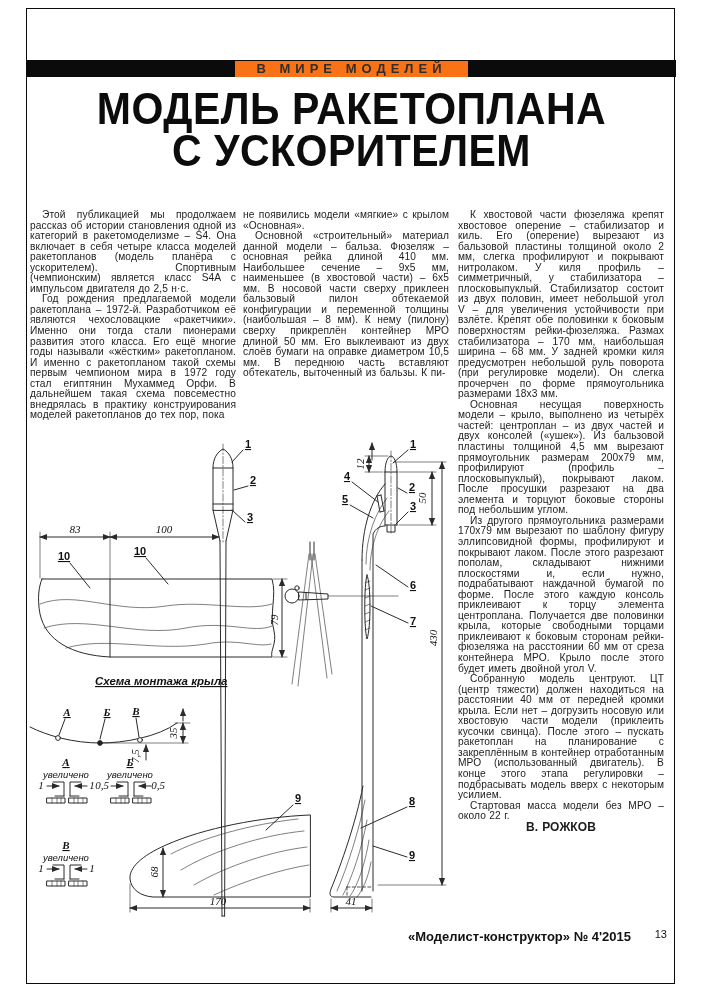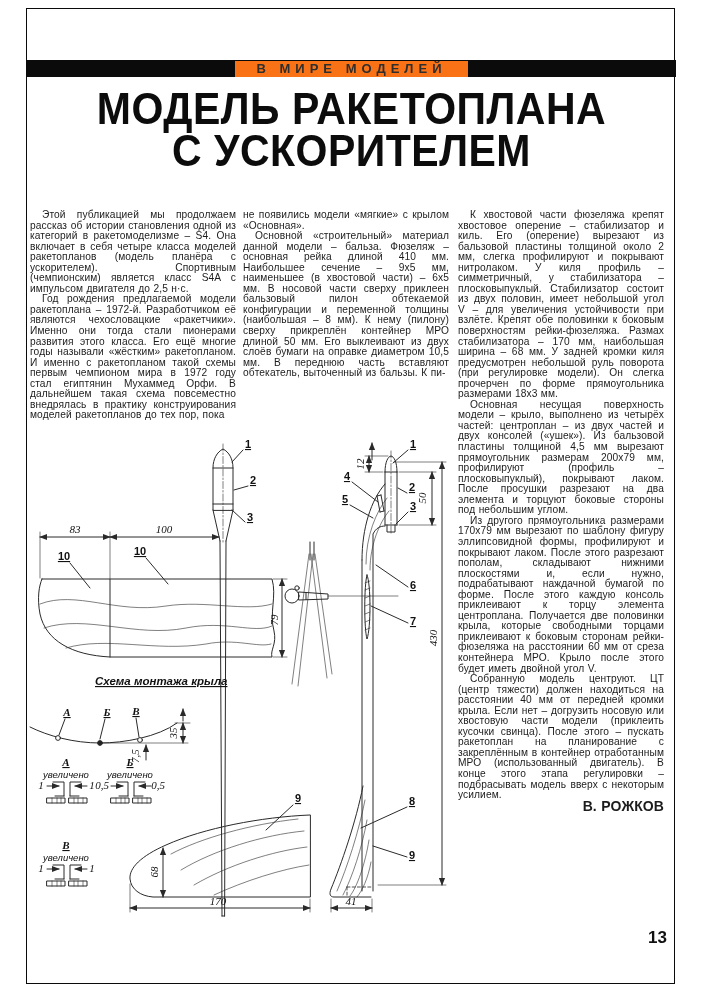--- a/index.html
+++ b/index.html
@@ -14,28 +14,28 @@
   .title { position:absolute; top:88px; left:0; width:703px; text-align:center;
            font-weight:bold; font-size:41px; line-height:40px; color:#0c0c0c;
            transform:scaleY(1.06); transform-origin:top; letter-spacing:0.5px; }
   .col { position:absolute; top:176px; width:206px; font-size:10.2px; line-height:10.55px;
          text-align:justify; letter-spacing:0.1px; word-spacing:0.5px; color:#1c1c1c;margin-top:34px; }
   .col p { margin:0; text-indent:12px; }
   .col p.cont { text-indent:0; }
   .col-left { left:30px; }
   .col-mid { left:243px; }
   .col-right { left:458px; }
-  .author { font-weight:bold; text-align:right; margin-top:6px; text-indent:0 !important;
-            font-size:14px; }
+  .author { font-weight:bold; text-align:center; margin-top:6px; text-indent:0 !important;
+            font-size:12px; }
   .caption { position:absolute; left:30px; top:439px; width:190px;
              font-family:"Liberation Serif",serif; font-weight:bold; font-size:10.6px;
              line-height:12.9px; text-align:justify; color:#141414; }
   .caption p { margin:0; text-indent:10px; }
   .footer-mag { position:absolute; top:929px; left:408px; font-weight:bold; font-size:13px; color:#111; }
-  .footer-page { position:absolute; top:928px; right:36px; font-weight:bold; font-size:17px; color:#111; }
+  .footer-page { position:absolute; top:928px; right:36px; font-weight:normal; font-size:11px; color:#111; }
   .drawing { position:absolute; left:26px; top:438px; }
   .drawing path, .drawing line, .drawing circle, .drawing rect
     { fill:none; stroke:#2a2a2a; stroke-width:1; stroke-linecap:round; }
   .drawing .thin { stroke-width:0.6; }
   .drawing .cl { stroke-width:0.6; stroke-dasharray:7 2 1.5 2; }
   .drawing .dash { stroke-width:0.8; stroke-dasharray:3 2.2; }
   .drawing text { stroke:none; fill:#111; }
   .drawing .dot { fill:#222; }
   .drawing .opt { fill:#fff; }
   .part { font:bold 11px "Liberation Sans",sans-serif; }
@@ -68,20 +68,21 @@
   <div class="col col-mid">
     <p class="cont">не появились модели «мягкие» с крылом «Основная».</p>
     <p>Основной «строительный» материал данной модели – бальза. Фюзеляж – основная рейка длиной 410 мм. Наибольшее сечение – 9х5 мм, наименьшее (в хвостовой части) – 6х5 мм. В носовой части сверху приклеен бальзовый пилон обтекаемой конфигурации и переменной толщины (наибольшая – 8 мм). К нему (пилону) сверху прикреплён контейнер МРО длиной 50 мм. Его выклеивают из двух слоёв бумаги на оправке диаметром 10,5 мм. В переднюю часть вставляют обтекатель, выточенный из бальзы. К пи-</p>
   </div>
 
   <div class="col col-right">
     <p>К хвостовой части фюзеляжа крепят хвостовое оперение – стабилизатор и киль. Его (оперение) вырезают из бальзовой пластины толщиной около 2 мм, слегка профилируют и покрывают нитролаком. У киля профиль – симметричный, у стабилизатора – плосковыпуклый. Стабилизатор состоит из двух половин, имеет небольшой угол V – для увеличения устойчивости при взлёте. Крепят обе половинки к боковым поверхностям рейки-фюзеляжа. Размах стабилизатора – 170 мм, наибольшая ширина – 68 мм. У задней кромки киля предусмотрен небольшой руль поворота (при регулировке модели). Он слегка прочерчен по форме прямоугольника размерами 18х3 мм.</p>
     <p>Основная несущая поверхность модели – крыло, выполнено из четырёх частей: центроплан – из двух частей и двух консолей («ушек»). Из бальзовой пластины толщиной 4,5 мм вырезают прямоугольник размерам 200х79 мм, профилируют (профиль – плосковыпуклый), покрывают лаком. После просушки разрезают на два элемента и торцуют боковые стороны под небольшим углом.</p>
     <p>Из другого прямоугольника размерами 170х79 мм вырезают по шаблону фигуру эллипсовидной формы, профилируют и покрывают лаком. После этого разрезают пополам, складывают нижними плоскостями и, если нужно, подрабатывают наждачной бумагой по форме. После этого каждую консоль приклеивают к торцу элемента центроплана. Получается две половинки крыла, которые свободными торцами приклеивают к боковым сторонам рейки-фюзеляжа на расстоянии 60 мм от среза контейнера МРО. Крыло после этого будет иметь двойной угол V.</p>
     <p>Собранную модель центруют. ЦТ (центр тяжести) должен находиться на расстоянии 40 мм от передней кромки крыла. Если нет – догрузить носовую или хвостовую части модели (приклеить кусочки свинца). После этого – пускать ракетоплан на планирование с закреплённым в контейнер отработанным МРО (использованный двигатель). В конце этого этапа регулировки – подбрасывать модель вверх с некоторым усилием.</p>
+    <p>Стартовая масса модели без МРО – около 22 г.</p>
     <p class="author">В. РОЖКОВ</p>
   </div>
 
 
   <svg class="drawing" width="432" height="500" viewBox="0 0 432 500" xmlns="http://www.w3.org/2000/svg">
     <defs>
       <marker id="ar" viewBox="0 0 10 10" refX="9" refY="5" markerWidth="8" markerHeight="8" orient="auto-start-reverse">
         <path d="M0,1 L10,5 L0,9 Z" style="fill:#2a2a2a;stroke:none"></path>
       </marker>
       <g id="joint">
@@ -261,14 +262,15 @@
     </g>
     <g>
       <text class="pt-label u" x="40" y="411" text-anchor="middle">В</text>
       <text class="enlarged" x="40" y="423" text-anchor="middle">увеличено</text>
       <use href="#joint" x="19" y="421"></use>
       <text class="dim" x="15" y="434" text-anchor="middle">1</text>
       <text class="dim" x="66" y="434" text-anchor="middle">1</text>
     </g>
   </svg>
 
+  <div class="footer-mag">«Моделист-конструктор» № 4'2015</div>
   <div class="footer-page">13</div>
 </div>
 
 </body></html>

